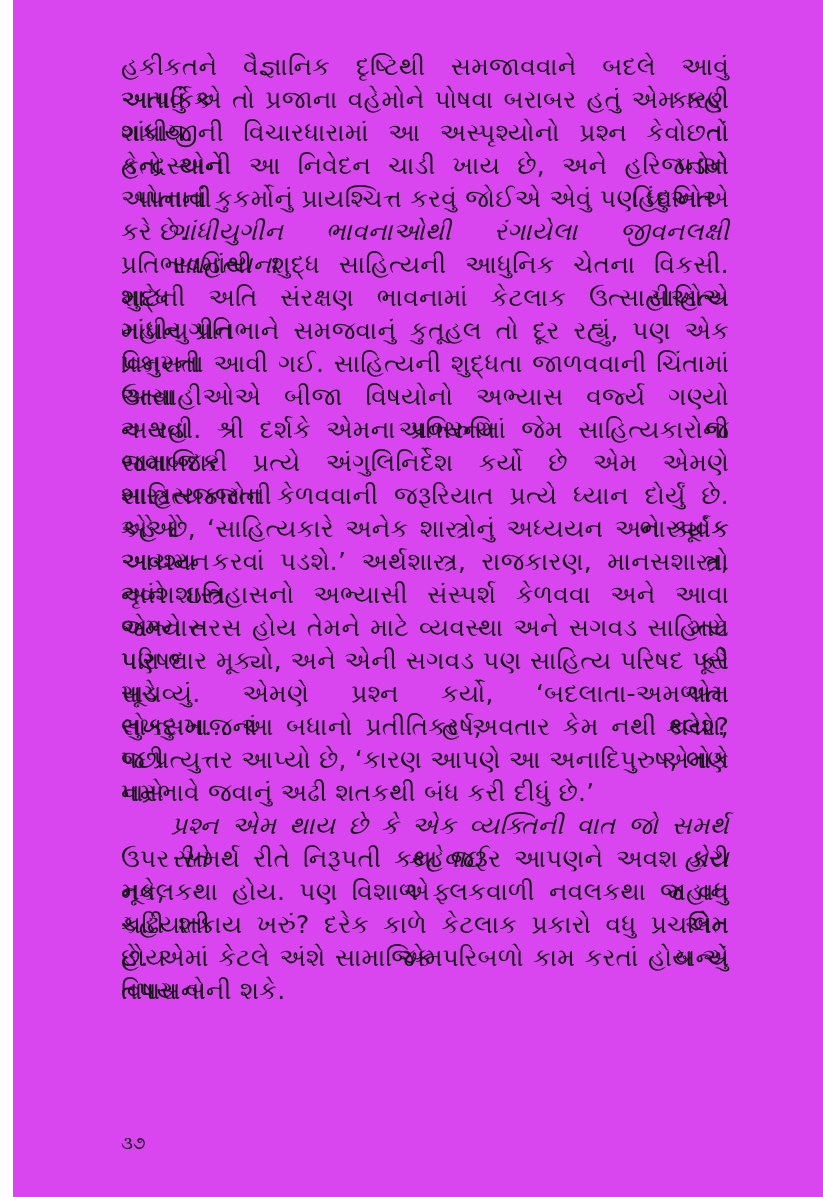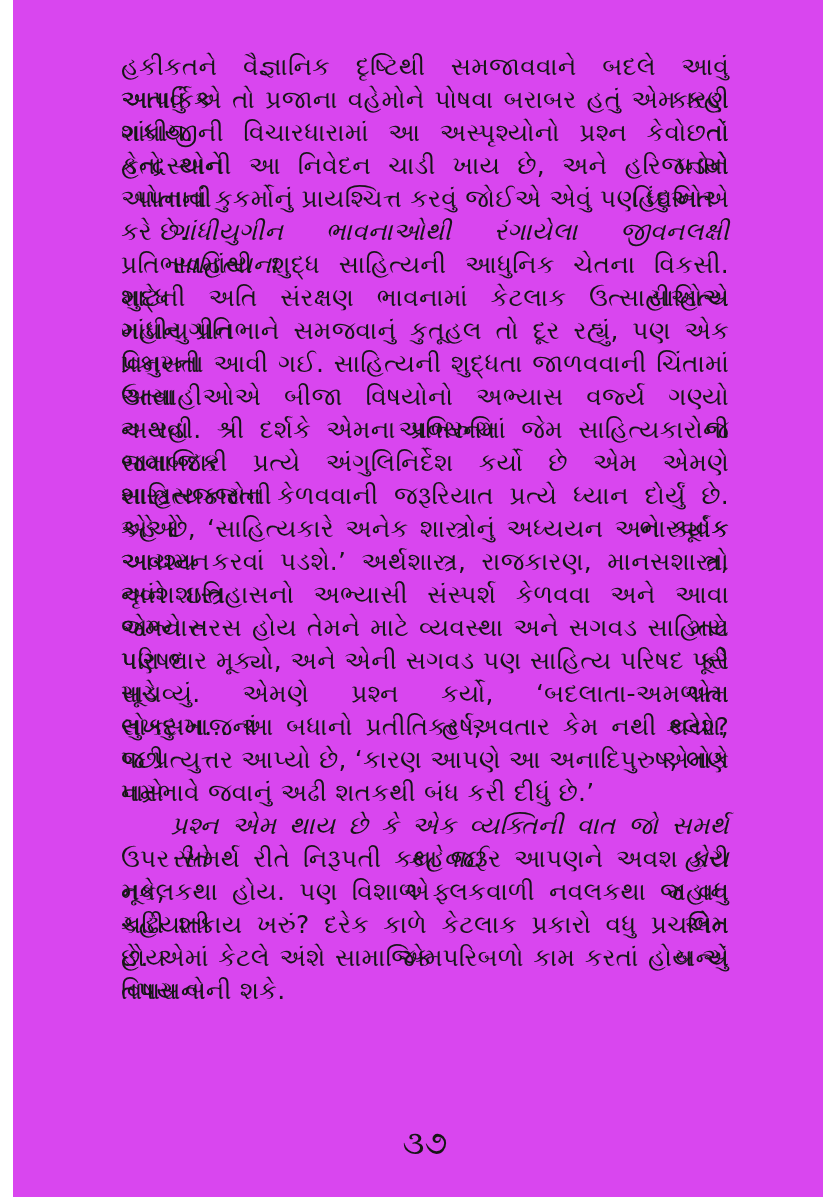--- a/index.html
+++ b/index.html
@@ -42,22 +42,22 @@
   }
   .line.last {
     text-align: center;
     text-align-last: left;
   }
   .page-number {
     position: absolute;
     left: 108px;
     top: 1126px;
     width: 608px;
-    text-align: center;
-    font-size: 33px;
+    text-align: left;
+    font-size: 18px;
     line-height: 33px;
     color: #161616;
   }
 </style>
 </head>
 <body>
 
 <div class="page">
   <div class="text-block">
 

